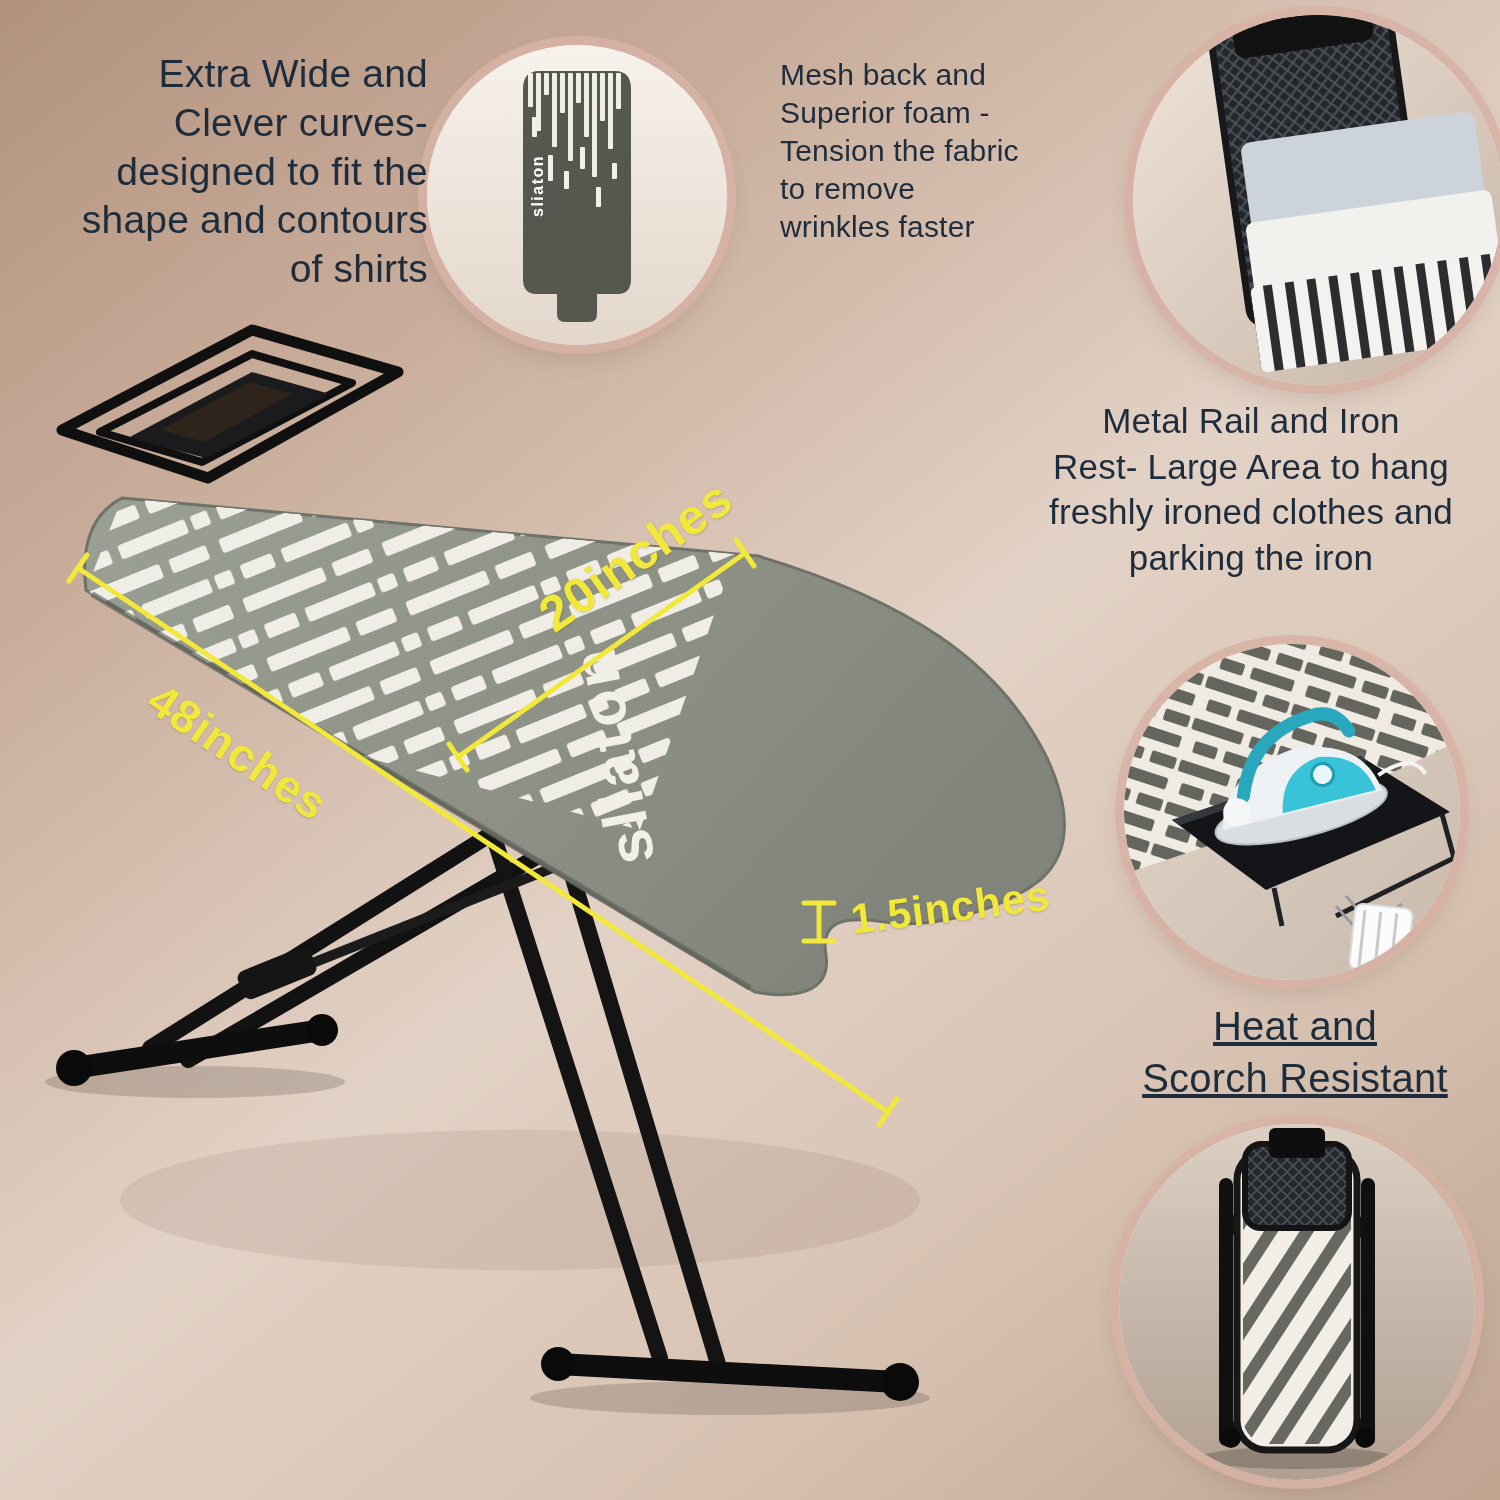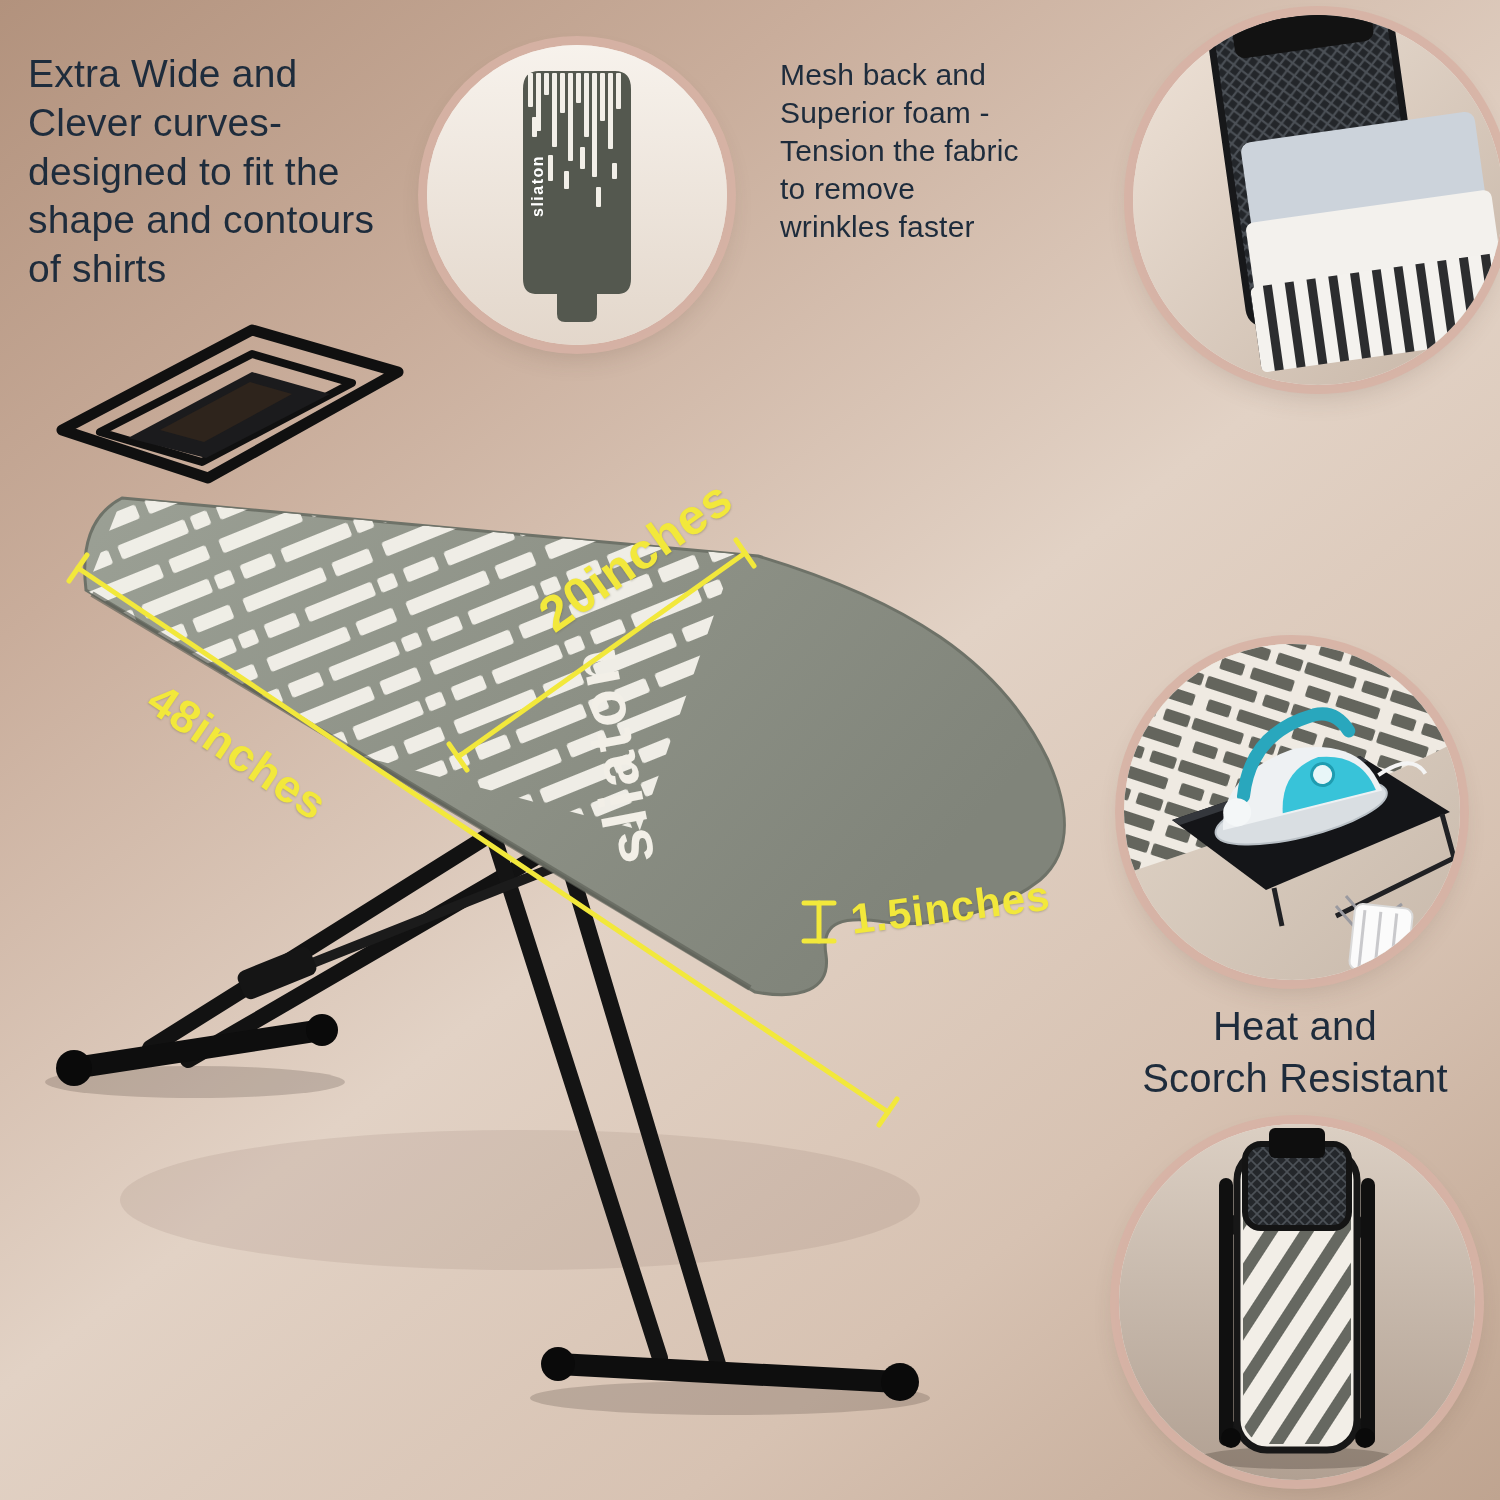--- a/index.html
+++ b/index.html
@@ -6,24 +6,24 @@
   body{width:1500px;height:1500px;font-family:"Liberation Sans",sans-serif;}
   .stage{
     position:relative;width:1500px;height:1500px;overflow:hidden;
     background:linear-gradient(142deg,#b2927d 0%,#c9ad9b 24%,#e2d2c5 52%,#d7c2b2 76%,#bfa490 100%);
   }
   .scene-svg{position:absolute;left:0;top:0;z-index:1;}
   .callout{
     position:absolute;z-index:4;color:#1e2c3c;white-space:pre-line;
     font-weight:400;letter-spacing:.2px;
   }
-  .co1{left:28px;top:50px;width:400px;font-size:39px;line-height:1.25;text-align:left;}
+  .co1{left:28px;top:50px;width:400px;font-size:39px;line-height:1.25;text-align:right;}
   .co2{left:780px;top:56px;width:380px;font-size:30px;line-height:1.27;text-align:left;}
   .co3{right:14px;top:398px;width:470px;font-size:35px;line-height:1.3;text-align:center;}
-  .co4{left:1100px;top:1000px;width:390px;font-size:40px;line-height:1.3;text-align:center;font-weight:400;}
+  .co4{left:1100px;top:1000px;width:390px;font-size:40px;line-height:1.3;text-align:center;font-weight:400;text-decoration:underline;}
   .dim-label{
     position:absolute;z-index:5;color:#f2e83b;font-weight:bold;letter-spacing:1px;
     text-shadow:0 1px 2px rgba(60,60,20,.25);
   }
   .dim-48{left:168px;top:672px;font-size:46px;transform:rotate(34deg);transform-origin:left top;}
   .dim-20{left:528px;top:596px;font-size:50px;transform:rotate(-35deg);transform-origin:left top;}
   .dim-15{left:848px;top:896px;font-size:42px;transform:rotate(-7deg);transform-origin:left top;}
   .circle{
     position:absolute;z-index:3;border-radius:50%;overflow:hidden;
     box-shadow:0 0 0 9px rgba(215,179,165,.9), 0 12px 26px rgba(80,58,45,.18);
@@ -124,20 +124,24 @@
   <div class="callout co1">Extra Wide and
 Clever curves-
 designed to fit the
 shape and contours
 of shirts</div>
   <div class="callout co2">Mesh back and
 Superior foam -
 Tension the fabric
 to remove
 wrinkles faster</div>
+  <div class="callout co3">Metal Rail and Iron
+Rest- Large Area to hang
+freshly ironed clothes and
+parking the iron</div>
   <div class="callout co4">Heat and
 Scorch Resistant</div>
 
   <div class="dim-label dim-48">48inches</div>
   <div class="dim-label dim-20">20inches</div>
   <div class="dim-label dim-15">1.5inches</div>
 
   <div class="circle c1">
     <svg viewBox="0 0 300 300">
       <defs>

